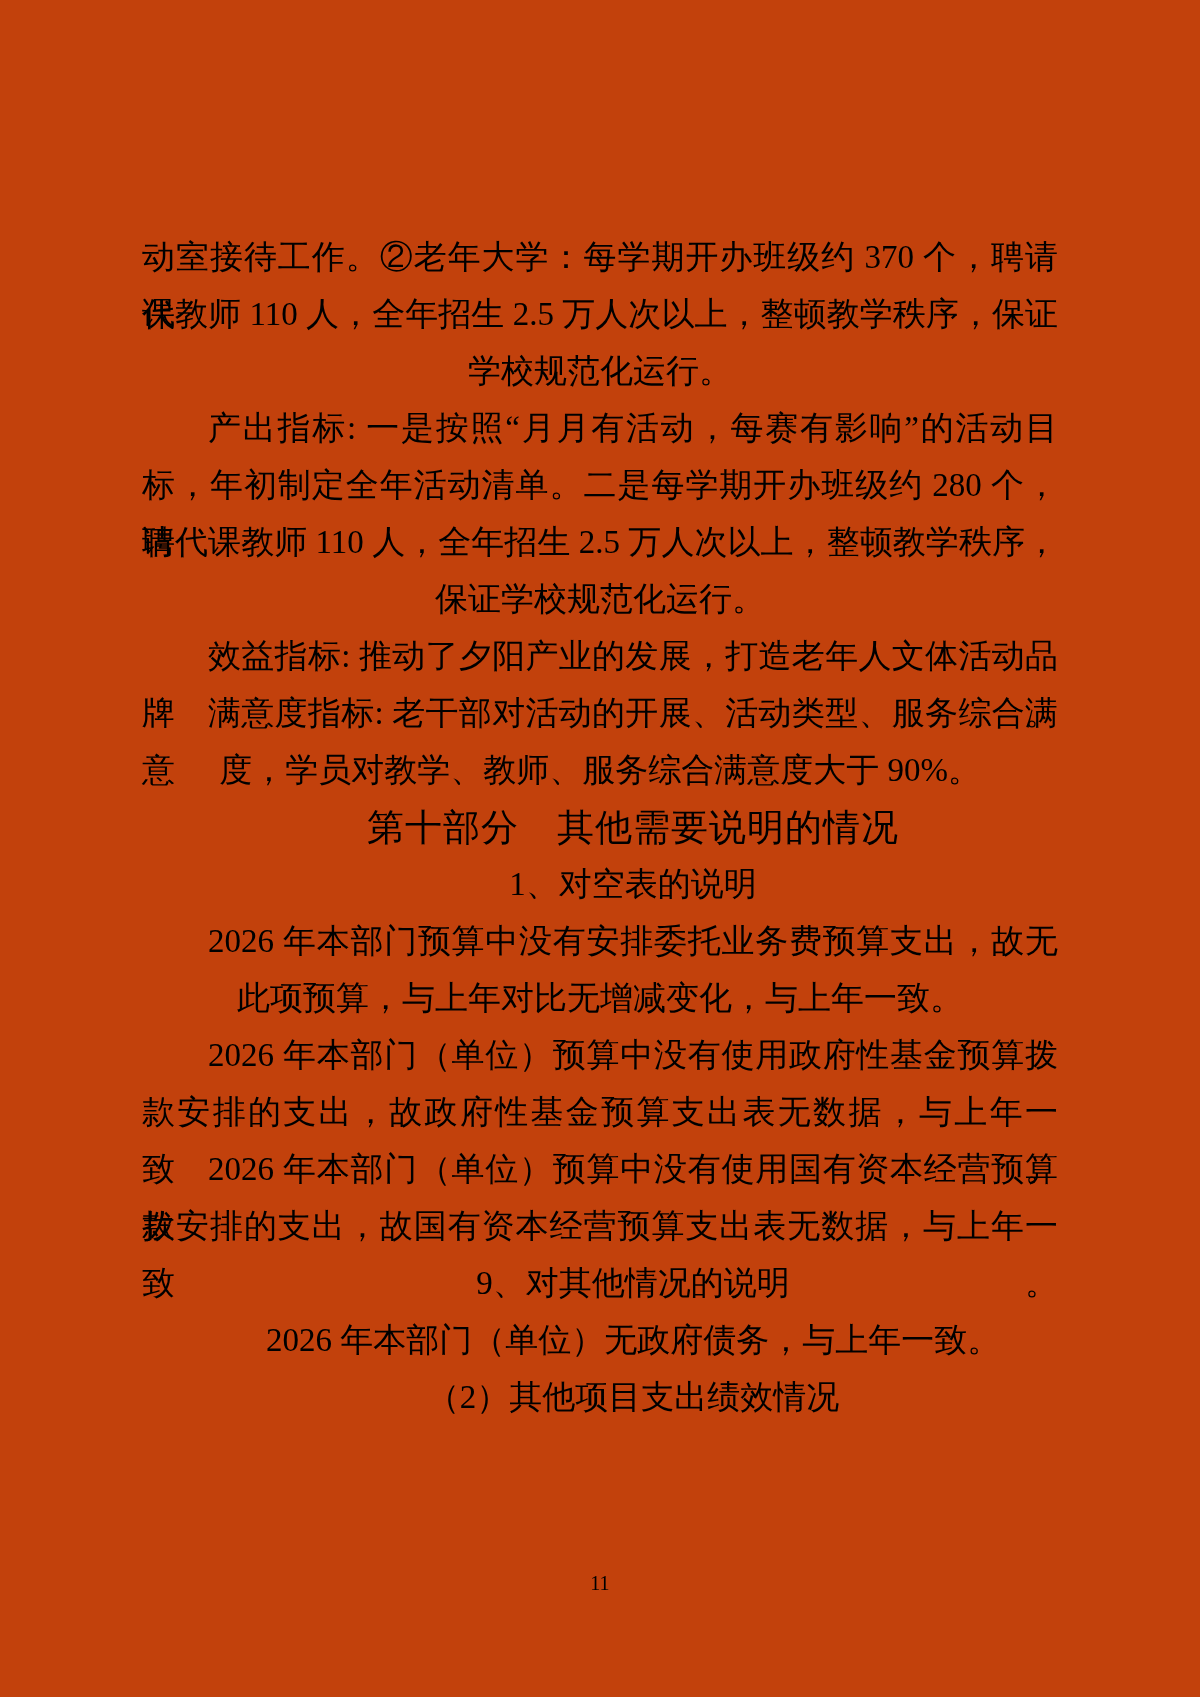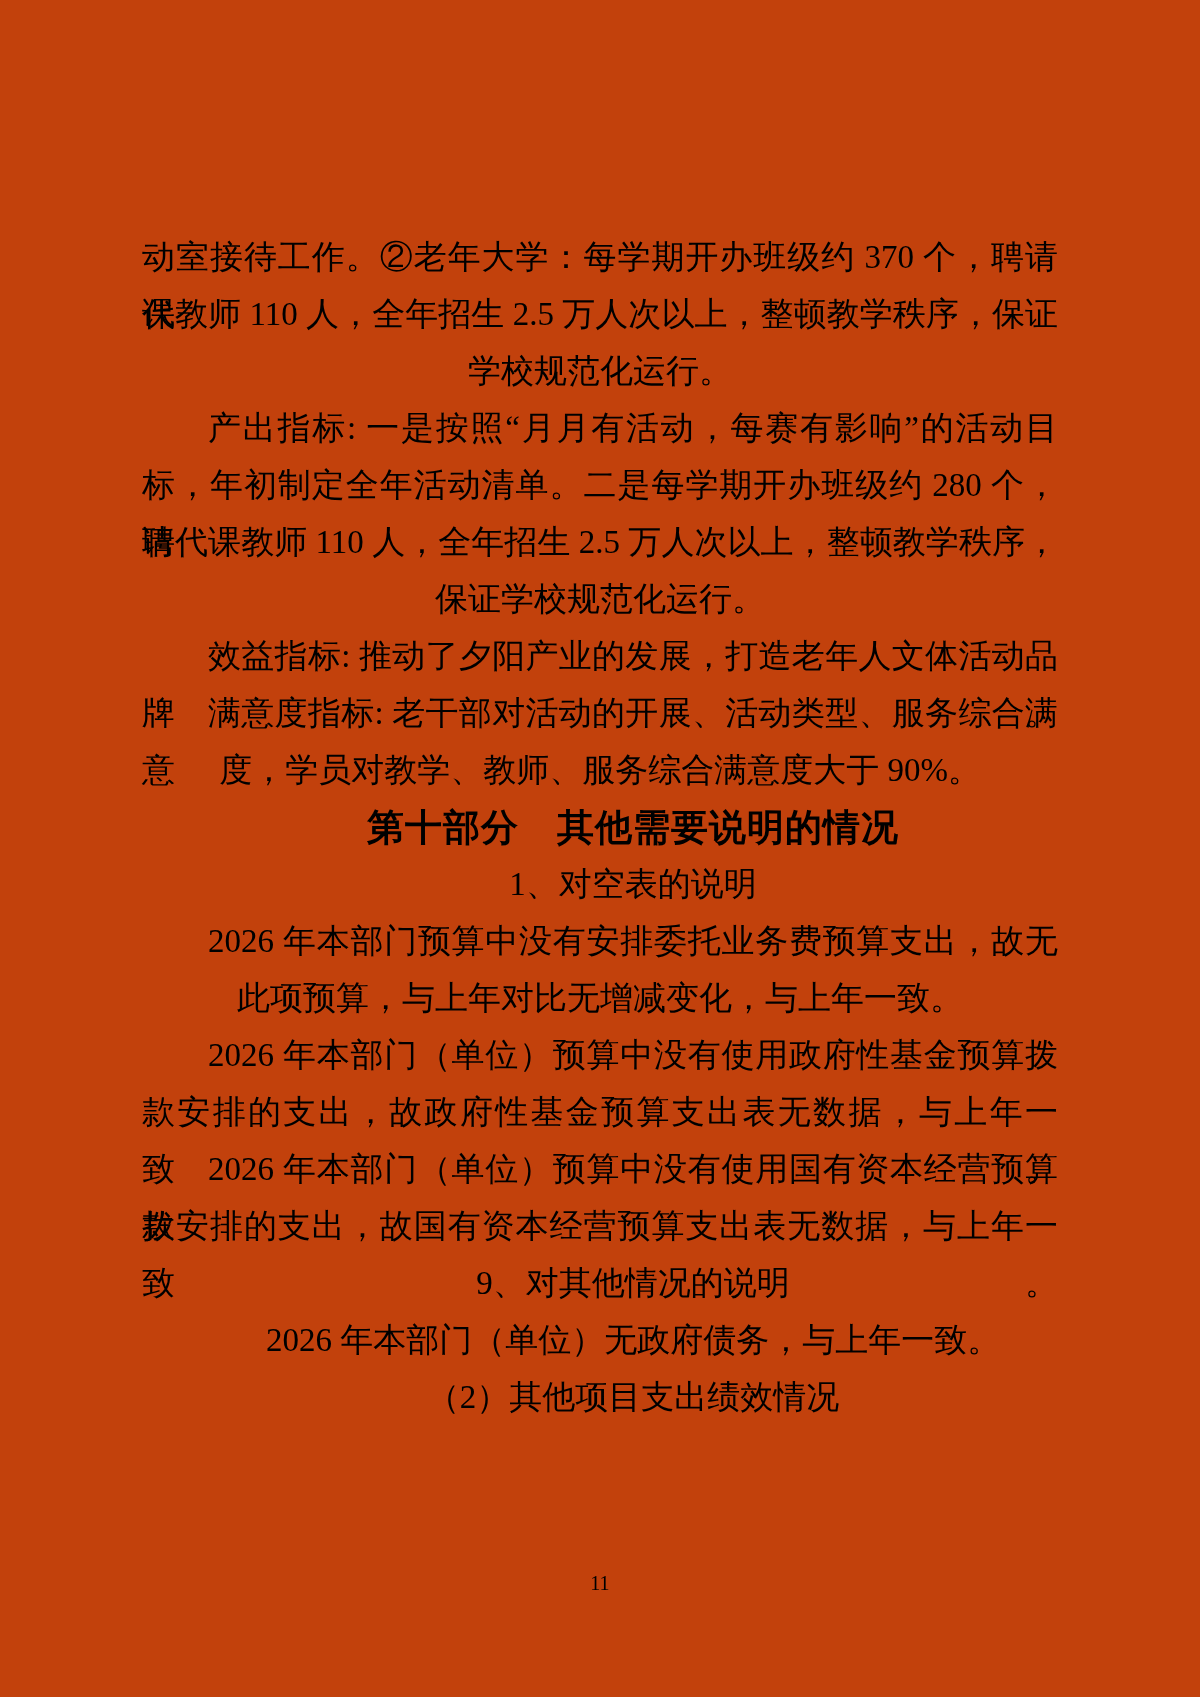--- a/index.html
+++ b/index.html
@@ -37,21 +37,21 @@
   }
   .line.fill {
     text-align: justify;
     text-align-last: justify;
   }
   .line.indent {
     text-indent: 66px;
   }
   .line.heading {
     font-family: "Liberation Sans", "DejaVu Sans", sans-serif;
-    font-weight: bold;
+    font-weight: normal;
     font-size: 37px;
     letter-spacing: 1px;
   }
   .page-number {
     position: absolute;
     left: 0;
     top: 1568px;
     width: 100%;
     text-align: center;
     font-size: 20px;

